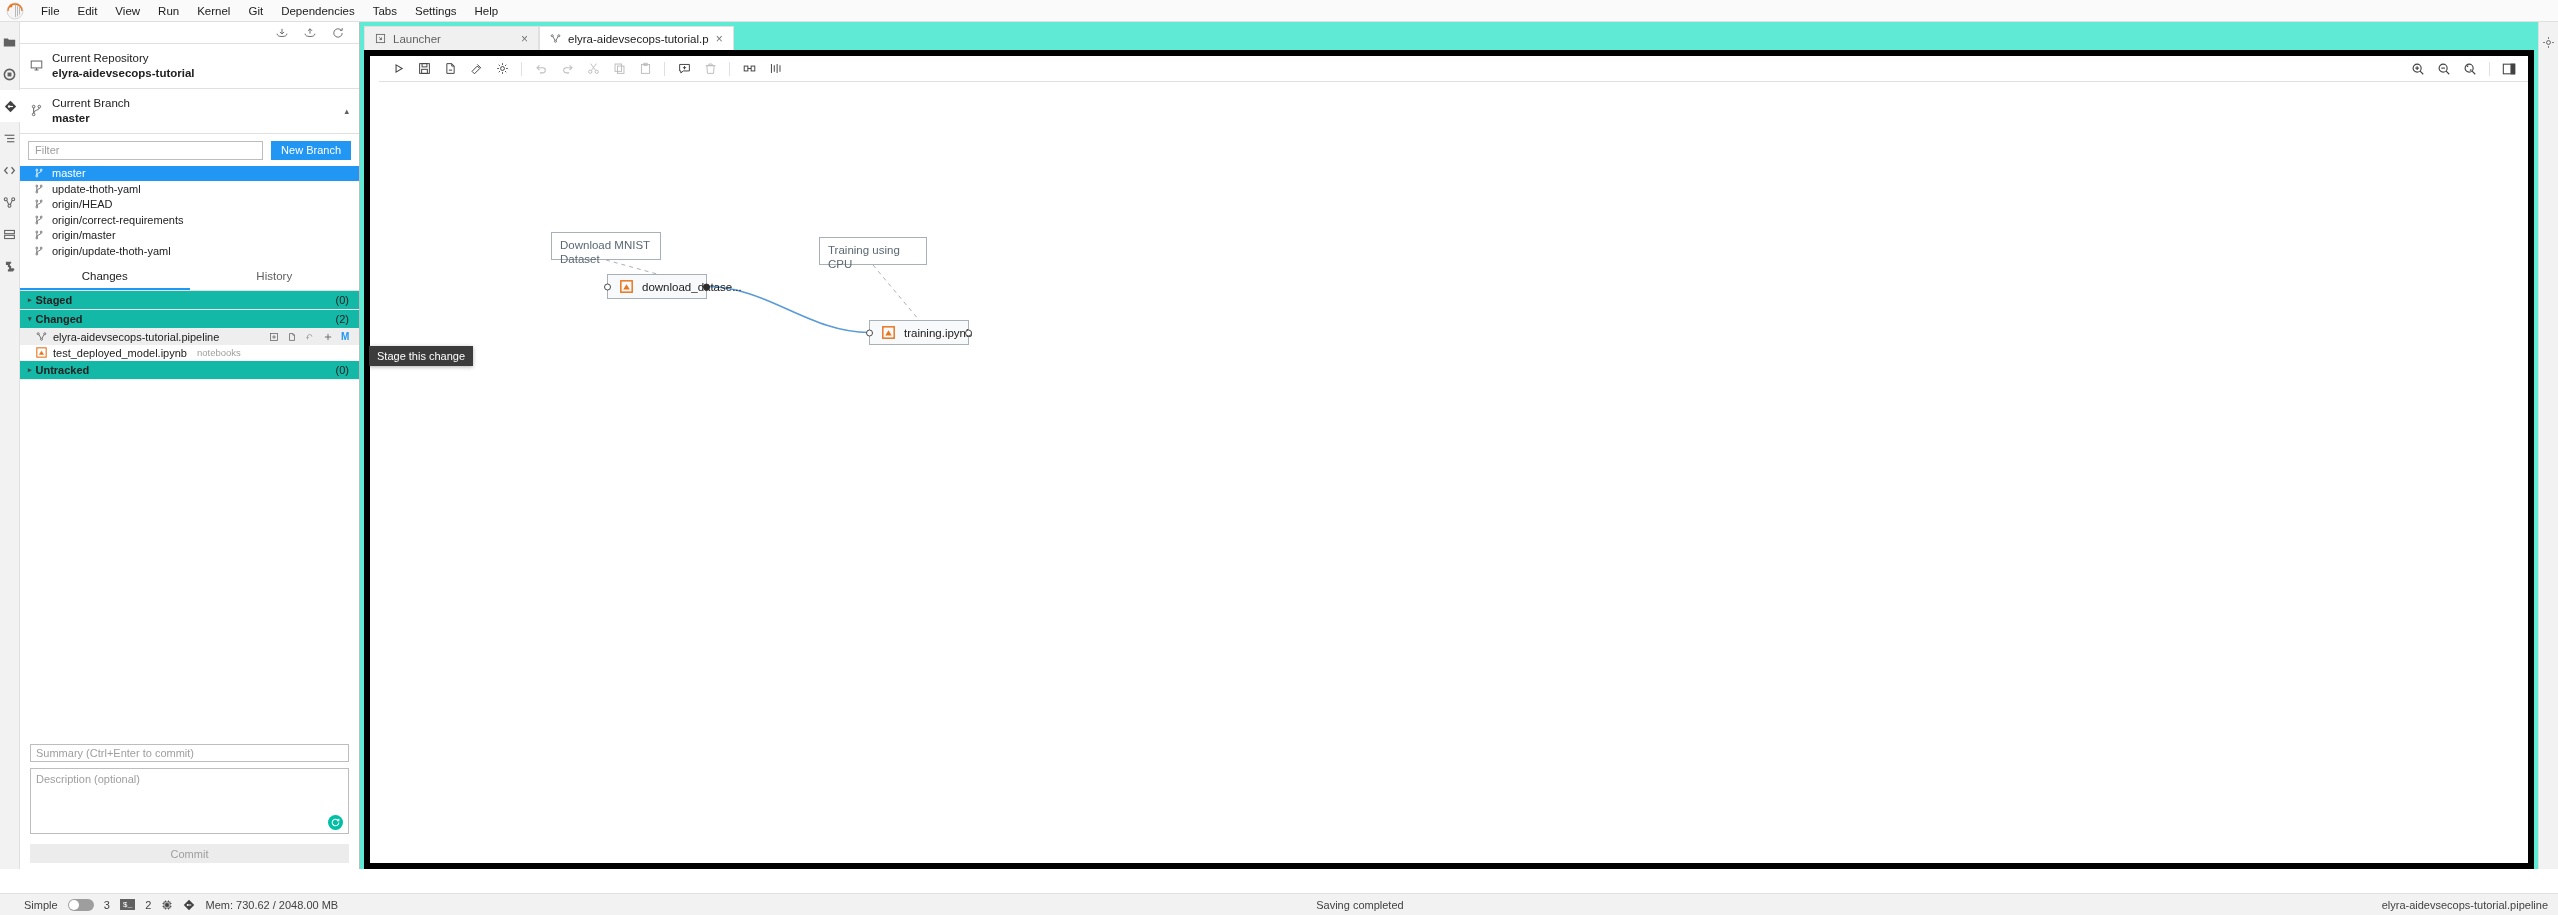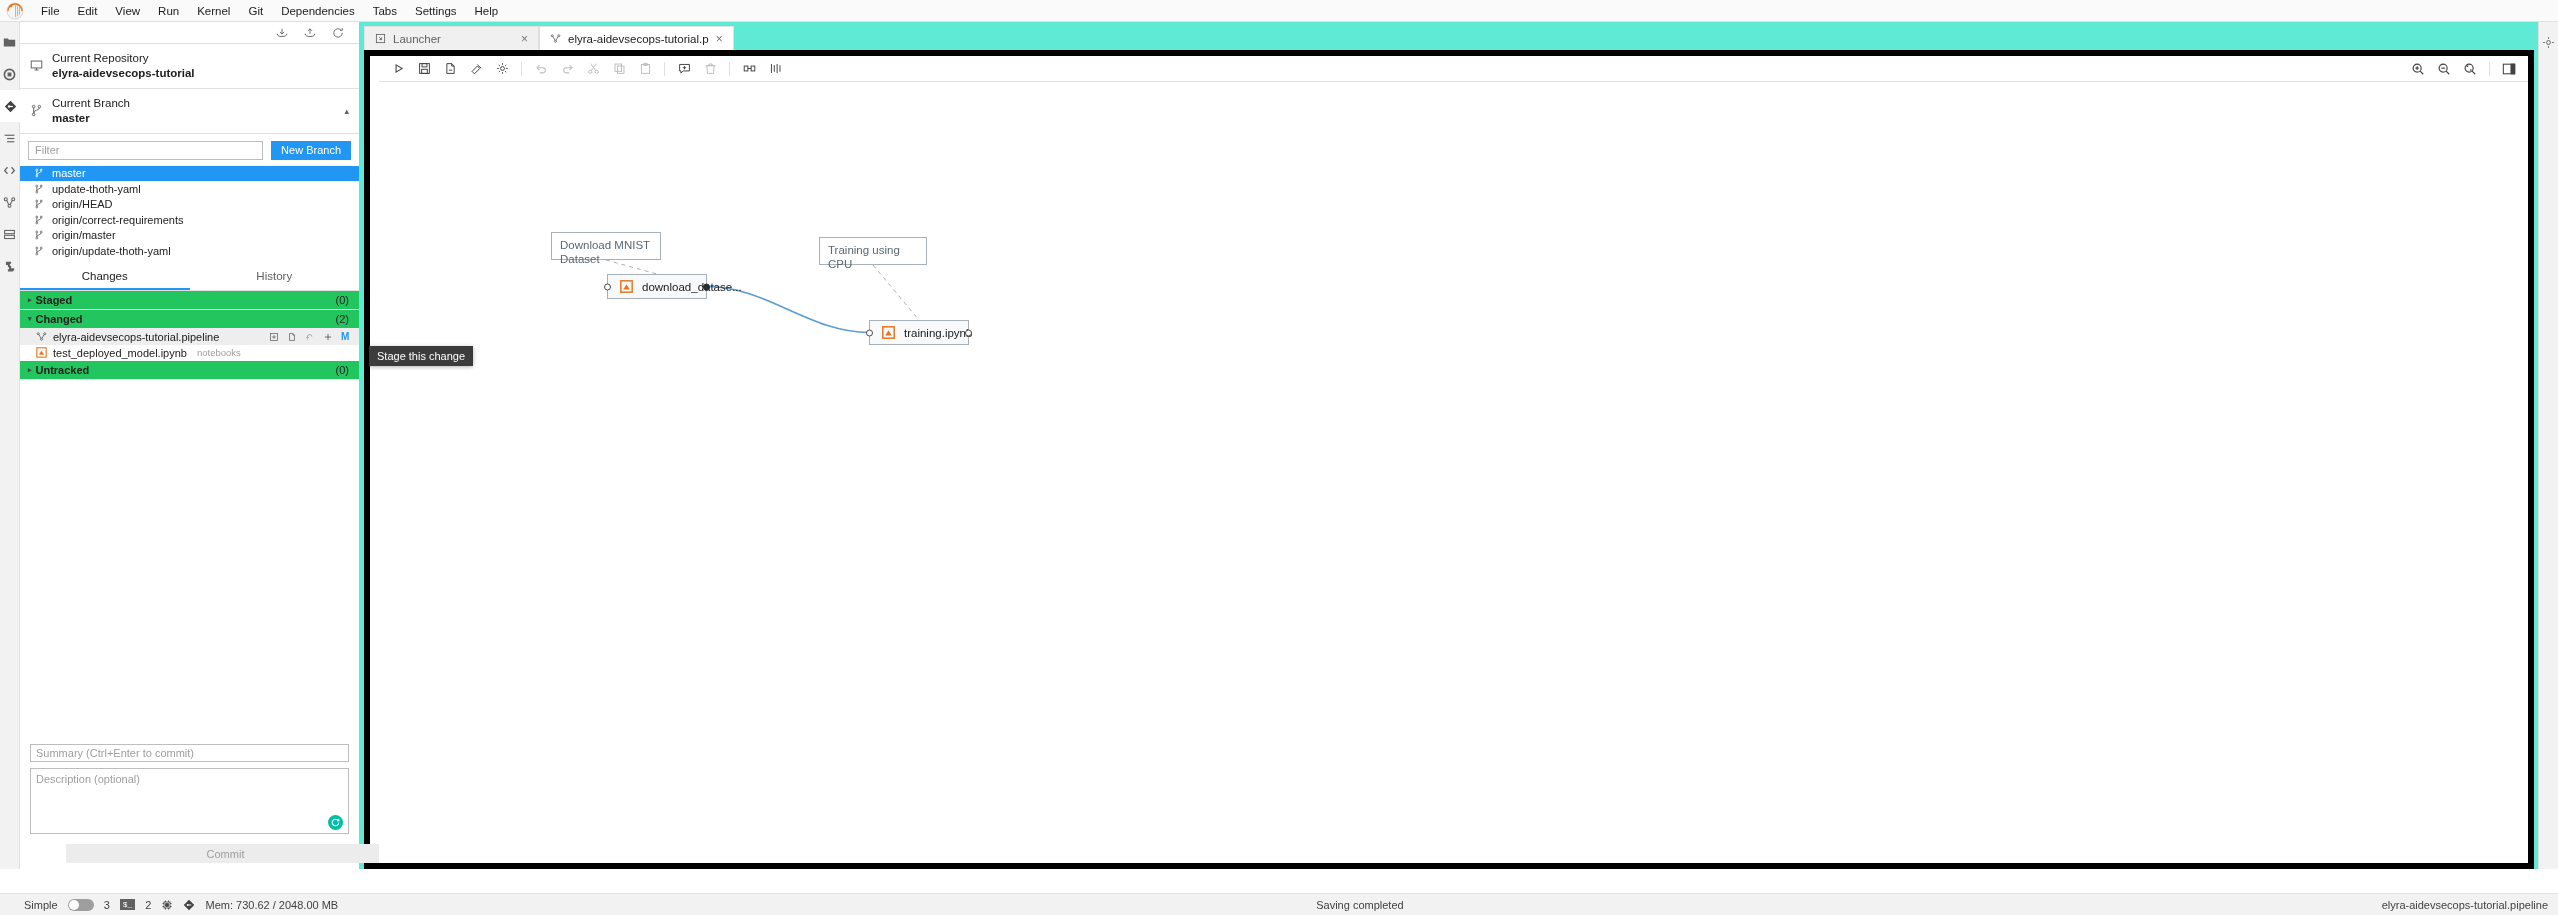--- a/index.html
+++ b/index.html
@@ -106,21 +106,21 @@
   .branch-row .b-ico { flex: 0 0 auto; display: flex; }
 
   
   .changes-tabs { display: flex; border-bottom: 1px solid #e0e0e0; margin-top: 4px; }
 
   .chg-head {
     display: flex; align-items: center;
     padding: 3px 10px 3px 8px;
     font-size: 11px; font-weight: bold; color: #212121;
     border-bottom: 1px solid #ededed; cursor: pointer;
-    background: #22c55e; height: 19px;
+    background: #14b8a6; height: 19px;
   }
   .chg-head .tri { font-size: 7px; margin-right: 4px; color: #424242; }
   .chg-count { margin-left: auto; font-weight: normal; font-size: 11px; color: #212121; }
 
   .file-row {
     display: flex; align-items: center; gap: 6px;
     padding: 1px 10px 1px 16px; height: 16px;
     font-size: 11px; color: #212121; cursor: pointer; position: relative;
   }
   .file-row.hovered { background: #eeeeee; }
@@ -151,21 +151,20 @@
     width: 15px; height: 15px; border-radius: 50%;
     background: #00bfa5; color: #fff;
     display: flex; align-items: center; justify-content: center;
     font-size: 10px; cursor: pointer;
   }
   .commit-btn {
     width: 100%; margin-top: 8px; height: 19px;
     background: #ececec; color: #9e9e9e; border: none;
     font-size: 11px; cursor: default;
     font-family: "Liberation Sans", sans-serif;
-    margin-left: 36px;
   }
 
   .tooltip {
     position: absolute;
     background: #3c3c3c; color: #ffffff;
     font-size: 11px; padding: 4px 8px;
     white-space: nowrap; z-index: 50;
     box-shadow: 0 1px 4px rgba(0,0,0,.3);
   }
 

